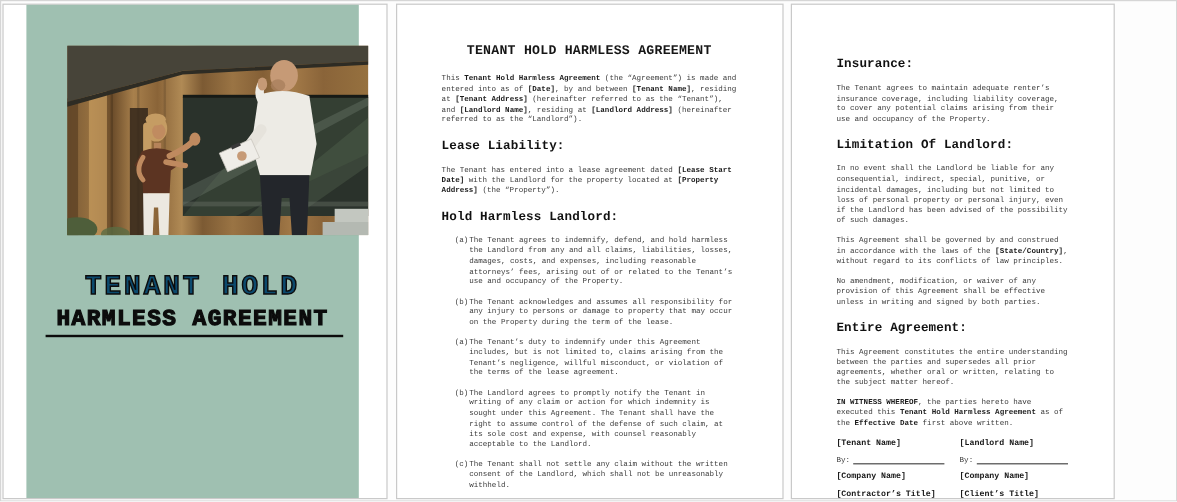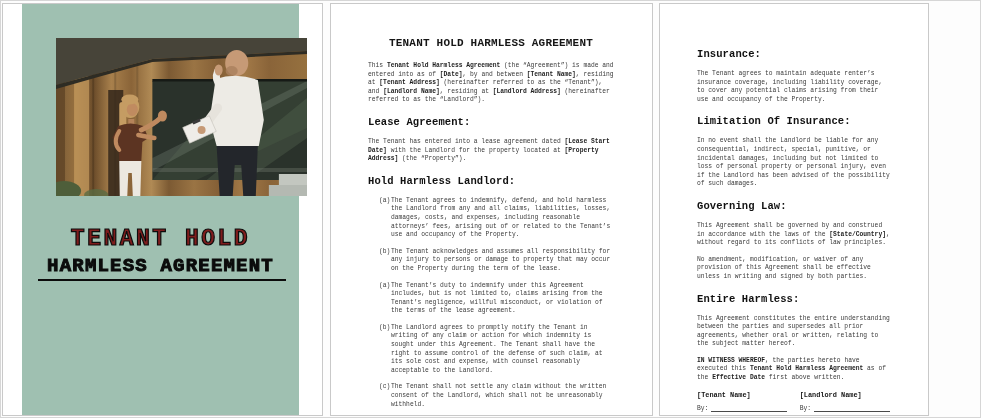--- a/index.html
+++ b/index.html
@@ -16,21 +16,21 @@
   }
   .page1 { left:1px;  width:321px; }
   .page2 { left:329px; width:323px; }
   .page3 { left:658px; width:270px; }
 
   
   .green-panel { position:absolute; top:0; bottom:0; left:19px; width:277px; }
   .cover-photo { position:absolute; left:34px; top:34px; width:251px; height:158px; display:block; }
   .cover-title1 {
     position:absolute; top:222px; left:0; right:0; text-align:center;
-    font-weight:700; font-size:23px; letter-spacing:2.5px; color:#7f1d1d;
+    font-weight:700; font-size:23px; letter-spacing:2.5px; color:#0c4a6e;
     -webkit-text-stroke:1.2px #0c0c0c;
     white-space:nowrap;
   }
   .cover-title2 {
     position:absolute; top:251px; left:0; right:0; text-align:center;
     font-weight:700; font-size:19px; letter-spacing:1.2px; color:#0c0c0c;
     -webkit-text-stroke:1px #0c0c0c;
     white-space:nowrap;
   }
   .cover-underline {
@@ -151,21 +151,21 @@
       <div class="cover-title2">HARMLESS AGREEMENT</div>
       <div class="cover-underline"></div>
     </div>
   </div>
 
   <div class="page page2">
     <div class="inner2">
       <div class="doc-title">TENANT HOLD HARMLESS AGREEMENT</div>
       <p class="p"><span>This </span><b>Tenant Hold Harmless Agreement</b><span> (the “Agreement”) is made and entered into as of </span><b>[Date]</b><span>, by and between </span><b>[Tenant Name]</b><span>, residing at </span><b>[Tenant Address]</b><span> (hereinafter referred to as the “Tenant”), and </span><b>[Landlord Name]</b><span>, residing at </span><b>[Landlord Address]</b><span> (hereinafter referred to as the “Landlord”).</span></p>
 
-      <div class="h">Lease Agreement:</div>
+      <div class="h">Lease Liability:</div>
       <p class="p"><span>The Tenant has entered into a lease agreement dated </span><b>[Lease Start Date]</b><span> with the Landlord for the property located at </span><b>[Property Address]</b><span> (the “Property”).</span></p>
 
       <div class="h">Hold Harmless Landlord:</div>
       <div class="list">
         <div class="li">
           <span class="m">(a)</span>
           <span class="t"><span>The Tenant agrees to indemnify, defend, and hold harmless the Landlord from any and all claims, liabilities, losses, damages, costs, and expenses, including reasonable attorneys’ fees, arising out of or related to the Tenant’s use and occupancy of the Property.</span></span>
         </div>
         <div class="li">
           <span class="m">(b)</span>
@@ -188,28 +188,27 @@
         </div>
       </div>
     </div>
   </div>
 
   <div class="page page3">
     <div class="inner3">
       <div class="h" style="margin-top:0">Insurance:</div>
       <p class="p"><span>The Tenant agrees to maintain adequate renter’s insurance coverage, including liability coverage, to cover any potential claims arising from their use and occupancy of the Property.</span></p>
 
-      <div class="h">Limitation Of Insurance:</div>
+      <div class="h">Limitation Of Landlord:</div>
       <p class="p"><span>In no event shall the Landlord be liable for any consequential, indirect, special, punitive, or incidental damages, including but not limited to loss of personal property or personal injury, even if the Landlord has been advised of the possibility of such damages.</span></p>
 
-      <div class="h">Governing Law:</div>
       <p class="p"><span>This Agreement shall be governed by and construed in accordance with the laws of the </span><b>[State/Country]</b><span>, without regard to its conflicts of law principles.</span></p>
       <p class="p"><span>No amendment, modification, or waiver of any provision of this Agreement shall be effective unless in writing and signed by both parties.</span></p>
 
-      <div class="h">Entire Harmless:</div>
+      <div class="h">Entire Agreement:</div>
       <p class="p"><span>This Agreement constitutes the entire understanding between the parties and supersedes all prior agreements, whether oral or written, relating to the subject matter hereof.</span></p>
 
       <p class="p"><b>IN WITNESS WHEREOF</b><span>, the parties hereto have executed this </span><b>Tenant Hold Harmless Agreement</b><span> as of the </span><b>Effective Date</b><span> first above written.</span></p>
 
       <div class="sig-wrap">
         <div class="sig-col">
           <div class="sig-name">[Tenant Name]</div>
           <div class="sig-by">
             <span>By:</span>
             <span class="sig-line"></span>

